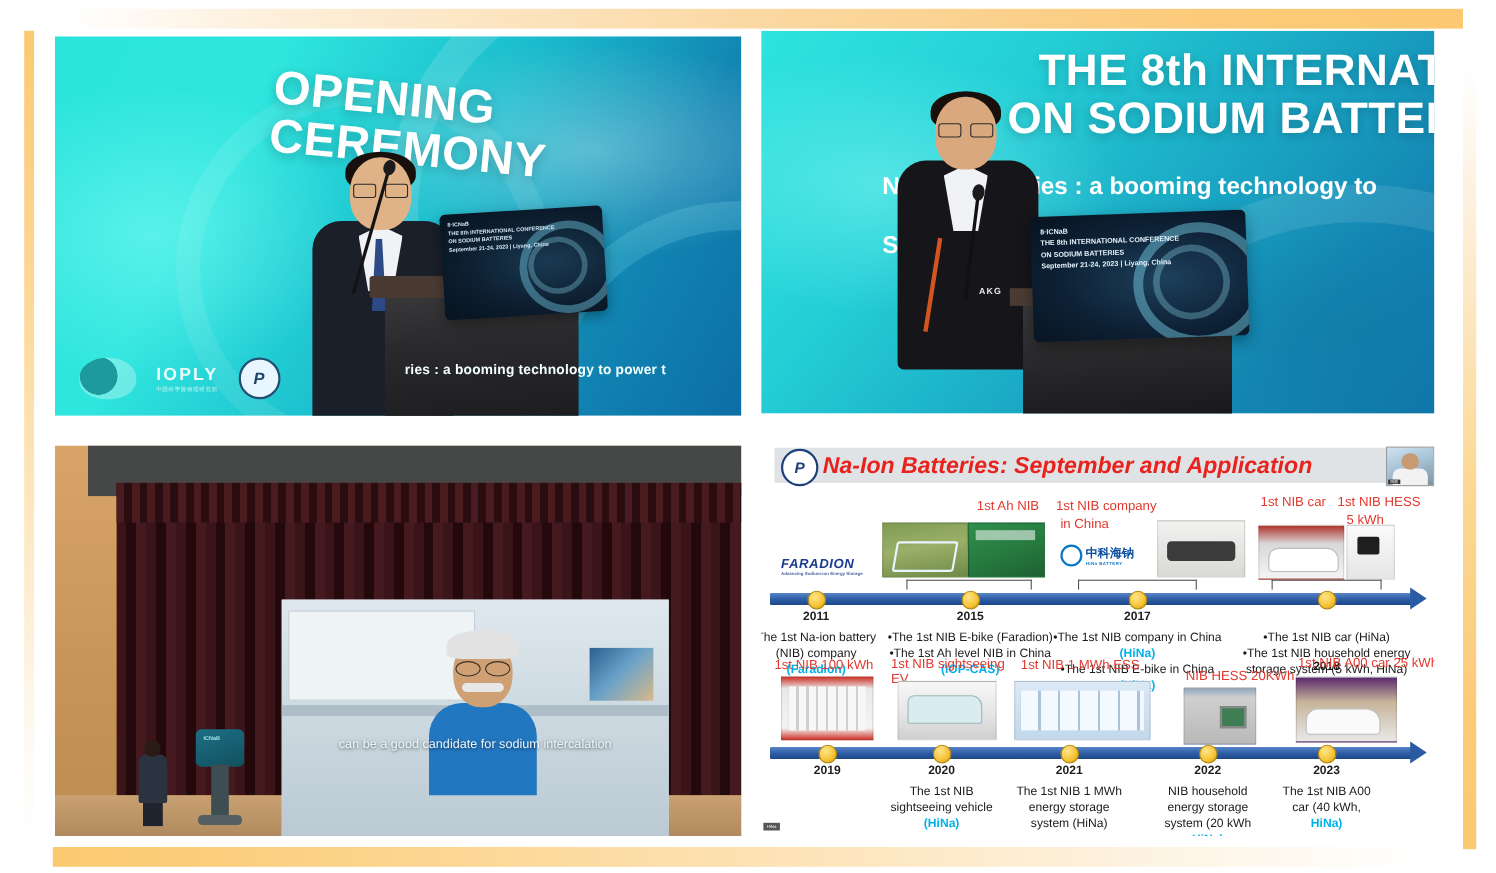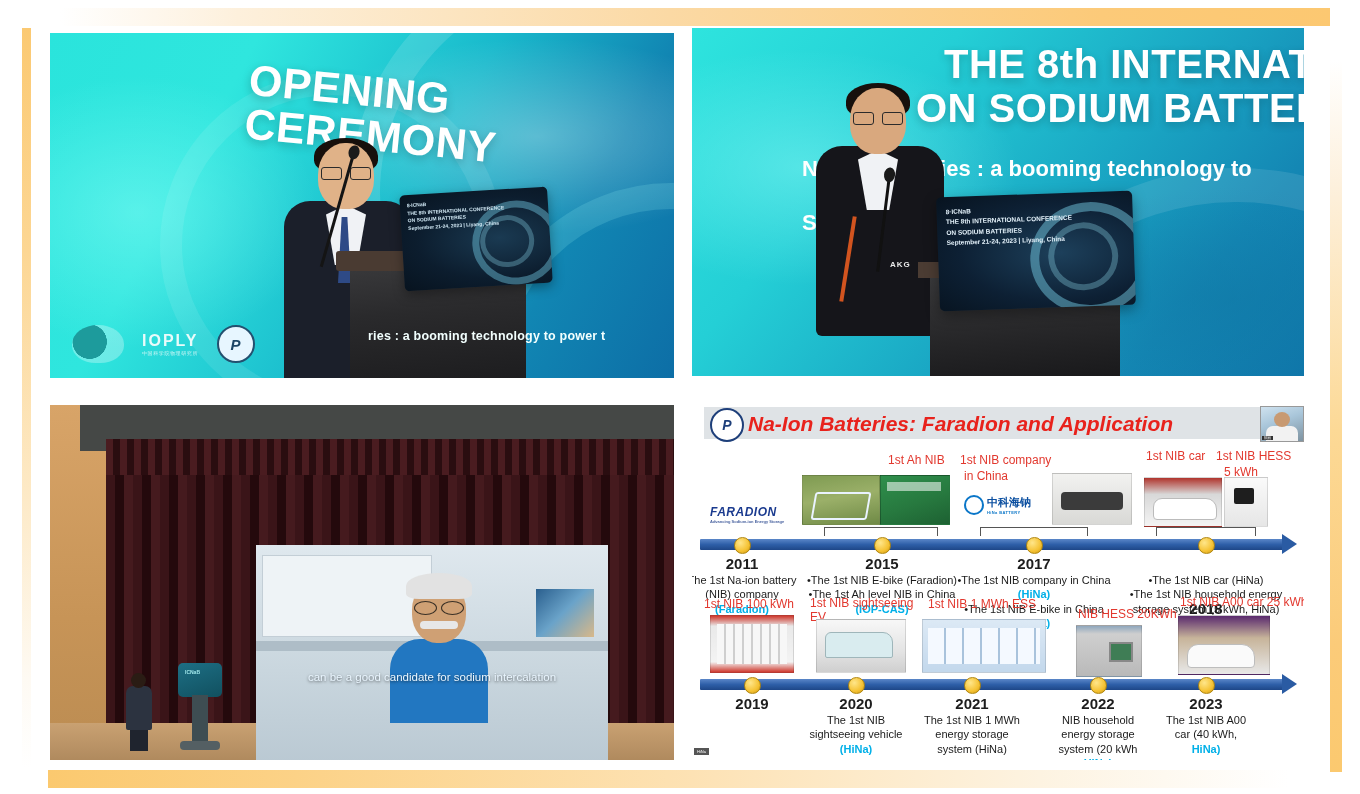--- a/index.html
+++ b/index.html
@@ -159,21 +159,21 @@
   .sl-cam .tag{position:absolute;left:1px;bottom:1px;font-size:3.5px;color:#fff;background:#333;padding:0 2px;}
 
   .tlrow{position:absolute;left:0;width:612px;}
   .axis{position:absolute;left:8px;width:586px;height:11px;
     background:linear-gradient(180deg,#5a86c8 0%,#2e5fa8 50%,#1e4788 100%);border-radius:1px;}
   .axis-arrow{position:absolute;width:0;height:0;border-top:10px solid transparent;
     border-bottom:10px solid transparent;border-left:15px solid #2a5ba3;}
   .node{position:absolute;width:15px;height:15px;border-radius:50%;
     background:radial-gradient(circle at 36% 32%,#ffe68a 0%,#f5c233 60%,#c99410 100%);
     border:1px solid #b0860e;}
-  .yr{position:absolute;font-size:15px;font-weight:bold;color:#1d1d1d;text-align:center;transform:translateX(-50%);}
+  .yr{position:absolute;font-size:11px;font-weight:bold;color:#1d1d1d;text-align:center;transform:translateX(-50%);}
   .desc{position:absolute;font-size:11px;line-height:1.3;color:#c0392b;text-align:center;transform:translateX(-50%);}
   .cy{color:#00b0e8;font-weight:bold;}
   .bk{color:#1a1a1a;}
   .cap{position:absolute;font-size:12px;color:#e2382e;font-weight:normal;white-space:nowrap;}
   .brk{position:absolute;border-left:1px solid #555;border-right:1px solid #555;border-top:1px solid #555;height:8px;}
 
   .ph{position:absolute;overflow:hidden;border:1px solid rgba(0,0,0,.12);}
   .ph-bike{background:linear-gradient(170deg,#7f9b52 0%,#9bb069 45%,#6f8a46 100%);}
   .ph-bike::after{content:"";position:absolute;left:10px;top:16px;width:52px;height:24px;
     border:2px solid #eaf3ff;border-radius:3px;transform:skewX(-10deg);}
@@ -335,21 +335,21 @@
       </div>
     <div class="stem"></div>
       <div class="base"></div>
   </div>
 </div>
 
 <div class="tile tile-br">
   <div class="sl">
     <div class="sl-head"></div>
     <div class="sl-logo">P</div>
-    <div class="sl-title">Na-Ion Batteries: Faradion and Application</div>
+    <div class="sl-title">Na-Ion Batteries: September and Application</div>
     <div class="sl-cam">
       <div class="t"></div>
         <div class="f"></div>
       <div class="tag">陈丽</div>
     </div>
 
     <div class="tlrow" style="top:38px;height:172px;">
 
       <div class="faradion" style="left:18px;top:62px;">
         <span>FARADION</span>

